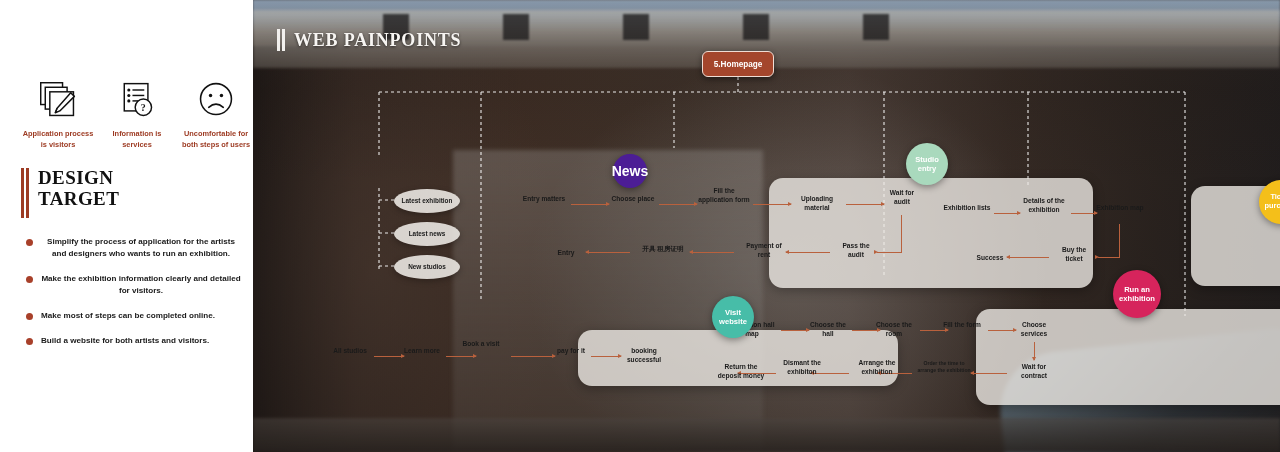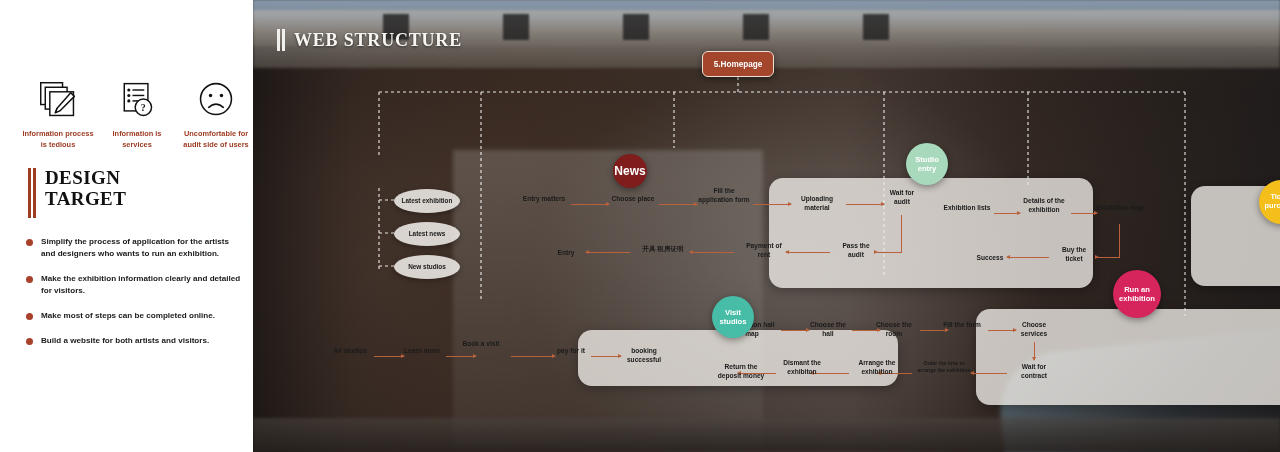--- a/index.html
+++ b/index.html
@@ -25,38 +25,38 @@
     font-weight: bold;
     color: #111111;
     letter-spacing: 0.4px;
     line-height: 1.08;
   }
 
   #painpoints-title { left: 26px; top: 30px; }
   #painpoints-title .title-bars i { height: 26px; }
   #painpoints-title .section-title { font-size: 20px; }
 
-  #design-title { left: 28px; top: 168px; }
+  #design-title { left: 21px; top: 168px; }
   #design-title .title-bars i { height: 50px; }
   #design-title .section-title { font-size: 19px; }
 
   
   #painpoint-row {
     position: absolute; left: 22px; top: 78px;
     width: 230px; display: flex; justify-content: space-between;
   }
   .painpoint-item { width: 72px; text-align: center; }
   .painpoint-icon { height: 44px; display: flex; align-items: center; justify-content: center; }
   .painpoint-label {
     margin-top: 7px;
     font-size: 7.4px; line-height: 1.45; color: #9d3b23; font-weight: 600;
   }
 
   
-  #design-list { position: absolute; left: 26px; top: 236px; width: 215px; }
+  #design-list { position: absolute; left: 26px; top: 236px; width: 215px; text-align: center; }
   .design-item { display: flex; margin-bottom: 12.5px; }
   .bullet-dot {
     width: 7px; height: 7px; border-radius: 50%;
     background: #a8402a; flex: 0 0 7px; margin-top: 3px; margin-right: 8px;
   }
   .design-text { font-size: 8.1px; line-height: 1.52; color: #1a1a1a; font-weight: 600; }
 
   
   #canvas {
     position: absolute; left: 253px; top: 0;
@@ -141,21 +141,21 @@
   }
 
   
   .node-circle {
     position: absolute; border-radius: 50%;
     display: flex; align-items: center; justify-content: center; text-align: center;
     color: #ffffff; font-weight: 600; line-height: 1.2;
     box-shadow: 0 2px 7px rgba(0,0,0,0.40);
     z-index: 35;
   }
-  #node-news        { left: 360px; top: 154px; width: 34px; height: 34px; background: #7f1d1d; font-size: 12px; }
+  #node-news        { left: 360px; top: 154px; width: 34px; height: 34px; background: #4c1d95; font-size: 14px; }
   #node-studio      { left: 653px; top: 143px; width: 42px; height: 42px; background: #a9d9bd; font-size: 7.6px; color:#ffffff; }
   #node-ticket      { left: 1006px; top: 180px; width: 44px; height: 44px; background: #f4bf1a; font-size: 7.4px; }
   #node-visit       { left: 459px; top: 296px; width: 42px; height: 42px; background: #47bda8; font-size: 7.6px; }
   #node-run         { left: 860px; top: 270px; width: 48px; height: 48px; background: #d6245c; font-size: 7.6px; }
 
   
   .flow-panel {
     position: absolute;
     background: rgba(236,233,228,0.80);
     border-radius: 14px;
@@ -223,21 +223,21 @@
     <div class="painpoint-item">
       <div class="painpoint-icon">
         <svg width="40" height="40" viewBox="0 0 44 44">
           <rect x="3" y="3" width="24" height="24" fill="#fff" stroke="#111" stroke-width="1.6"></rect>
           <rect x="8" y="8" width="24" height="24" fill="#fff" stroke="#111" stroke-width="1.6"></rect>
           <rect x="13" y="13" width="26" height="26" fill="#fff" stroke="#111" stroke-width="1.6"></rect>
           <path d="M36 14 L40 18 L24 34 L19 36 L21 31 Z" fill="#fff" stroke="#111" stroke-width="1.6" stroke-linejoin="round"></path>
           <line x1="19" y1="36" x2="21" y2="31" stroke="#111" stroke-width="1.4"></line>
         </svg>
       </div>
-      <div class="painpoint-label">Information process is tedious</div>
+      <div class="painpoint-label">Application process is visitors</div>
     </div>
 
     <div class="painpoint-item">
       <div class="painpoint-icon">
         <svg width="40" height="40" viewBox="0 0 44 44">
           <rect x="8" y="4" width="26" height="30" fill="#fff" stroke="#111" stroke-width="1.6"></rect>
           <circle cx="13" cy="11" r="1.7" fill="#111"></circle>
             <line x1="17" y1="11" x2="30" y2="11" stroke="#111" stroke-width="1.6"></line>
           <circle cx="13" cy="17" r="1.7" fill="#111"></circle>
             <line x1="17" y1="17" x2="30" y2="17" stroke="#111" stroke-width="1.6"></line>
@@ -252,21 +252,21 @@
 
     <div class="painpoint-item">
       <div class="painpoint-icon">
         <svg width="40" height="40" viewBox="0 0 44 44">
           <circle cx="22" cy="21" r="17" fill="#fff" stroke="#111" stroke-width="1.7"></circle>
           <circle cx="16" cy="17" r="1.9" fill="#111"></circle>
           <circle cx="28" cy="17" r="1.9" fill="#111"></circle>
           <path d="M14 30 Q22 23 30 30" fill="none" stroke="#111" stroke-width="1.8" stroke-linecap="round"></path>
         </svg>
       </div>
-      <div class="painpoint-label">Uncomfortable for audit side of users</div>
+      <div class="painpoint-label">Uncomfortable for both steps of users</div>
     </div>
 
   </div>
 
   <div id="design-title" class="section-title-wrap">
     <span class="title-bars">
         <i></i>
         <i></i>
       </span>
     <span class="section-title">
@@ -309,21 +309,21 @@
   <div id="bg-doorway"></div>
   <div id="bg-car"></div>
   <div id="bg-ground"></div>
   <div id="bg-veil"></div>
 
   <div id="web-structure-header">
     <span class="title-bars">
         <i></i>
         <i></i>
       </span>
-    <span id="web-structure-title">WEB STRUCTURE</span>
+    <span id="web-structure-title">WEB PAINPOINTS</span>
   </div>
 
   <svg id="connectors" width="1027" height="452">
     <g stroke="#ffffff" stroke-width="1.1" stroke-dasharray="3,3" fill="none" opacity="0.9">
       <line x1="485" y1="77" x2="485" y2="92"></line>
       <line x1="126" y1="92" x2="932" y2="92"></line>
       <line x1="126" y1="92" x2="126" y2="158"></line>
       <line x1="228" y1="92" x2="228" y2="302"></line>
       <line x1="421" y1="92" x2="421" y2="148"></line>
       <line x1="631" y1="92" x2="631" y2="276"></line>
@@ -334,21 +334,21 @@
       <line x1="126" y1="233" x2="142" y2="233"></line>
       <line x1="126" y1="266" x2="142" y2="266"></line>
     </g>
   </svg>
 
   <div id="node-homepage">5.Homepage</div>
 
   <div class="node-circle" id="node-news">News</div>
   <div class="node-circle" id="node-studio">Studio entry</div>
   <div class="node-circle" id="node-ticket">Ticket purchase</div>
-  <div class="node-circle" id="node-visit">Visit studios</div>
+  <div class="node-circle" id="node-visit">Visit website</div>
   <div class="node-circle" id="node-run">Run an exhibition</div>
 
   <div class="pill" style="left:141px; top:189px; width:66px; height:24px;">Latest exhibition</div>
   <div class="pill" style="left:141px; top:222px; width:66px; height:24px;">Latest news</div>
   <div class="pill" style="left:141px; top:255px; width:66px; height:24px;">New studios</div>
 
   <div class="flow-panel" id="panel-studio"></div>
 
   <div class="step" style="left:268px; top:194px; width:46px;">Entry matters</div>
   <div class="arrow-h right" style="left:318px; top:204px; width:38px;"></div>

